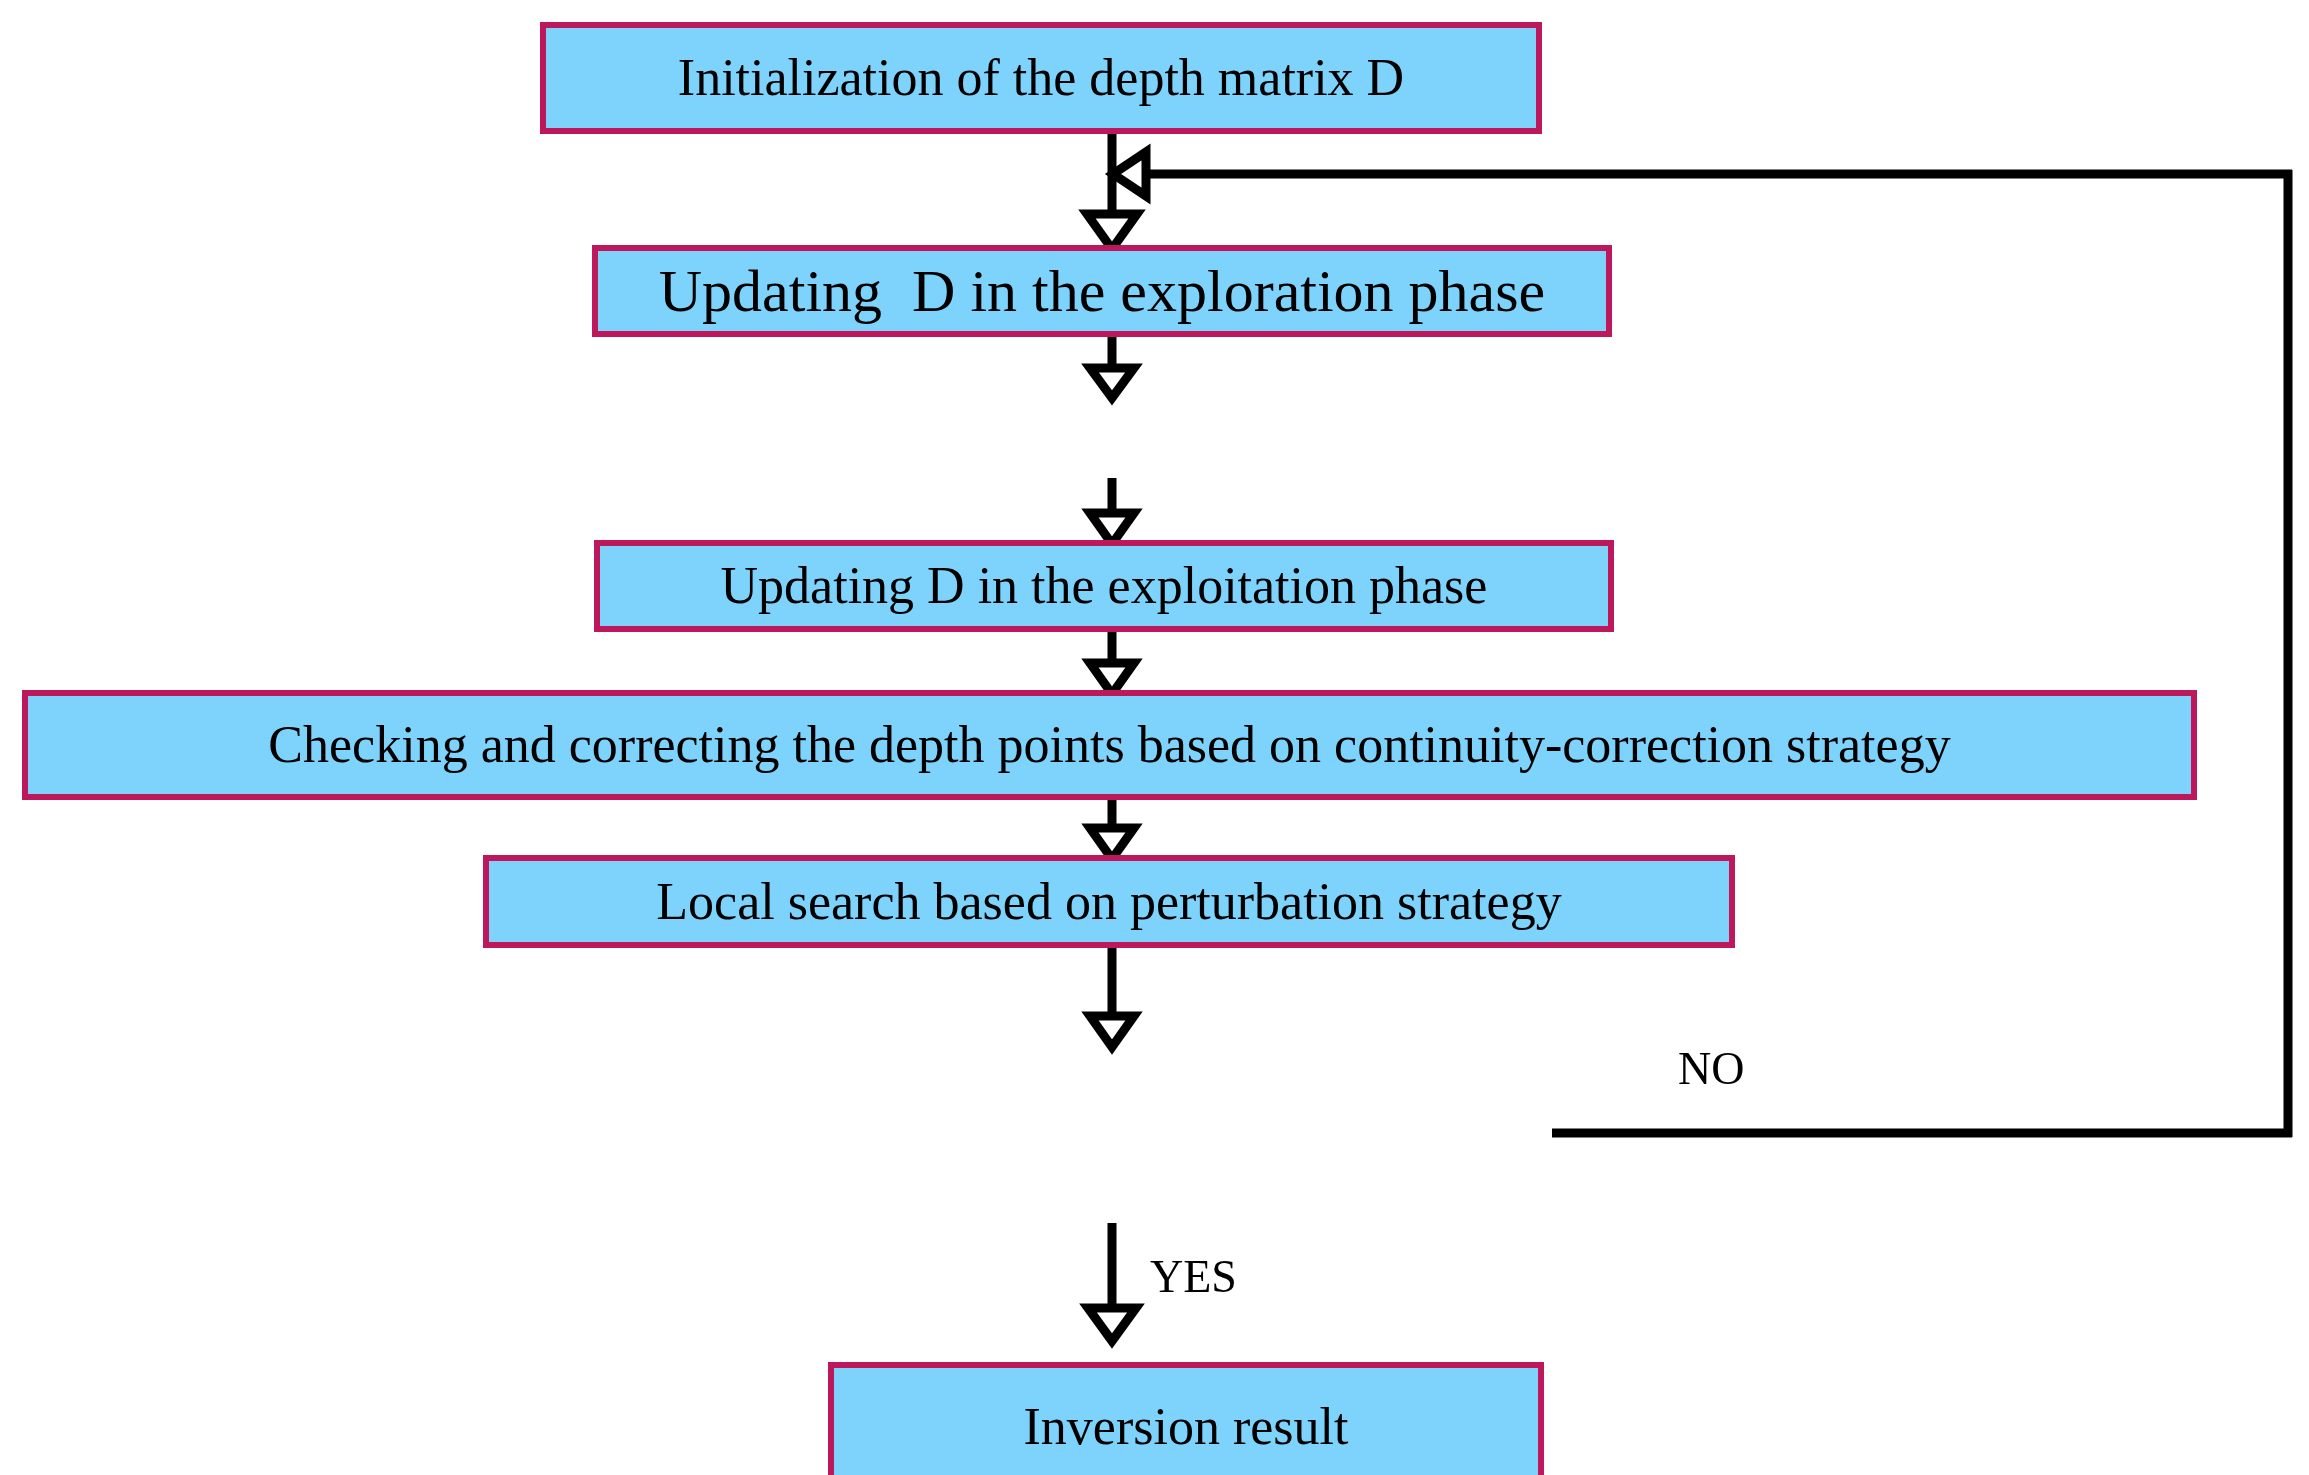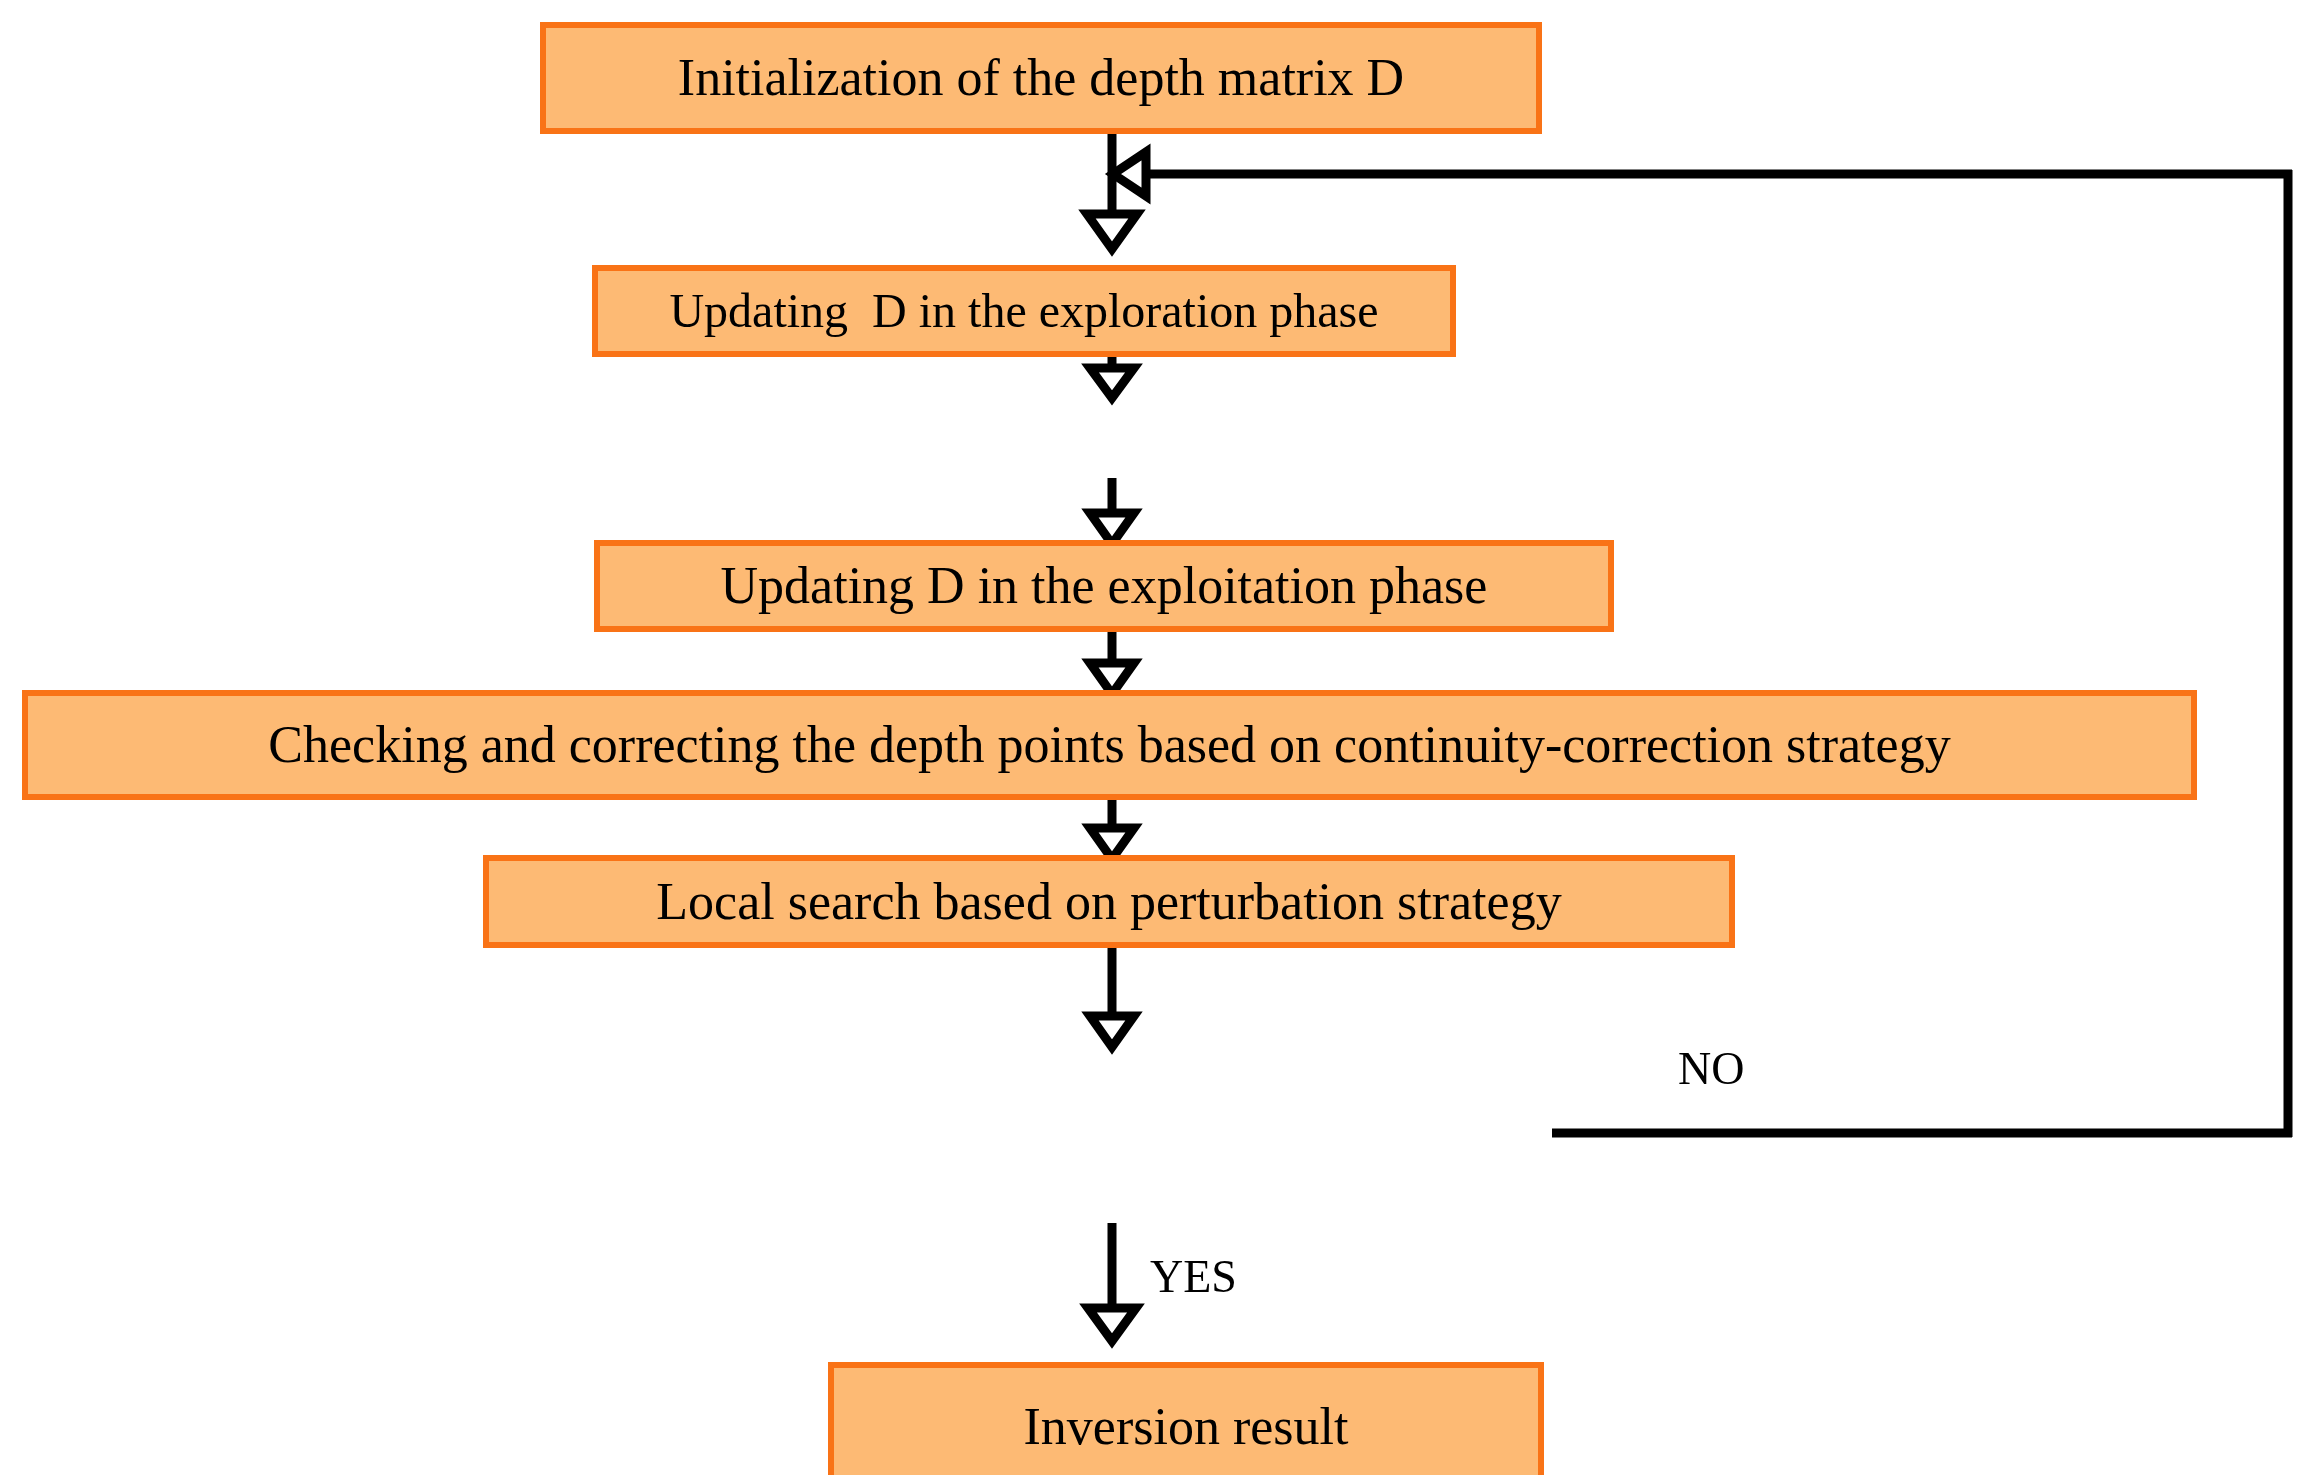--- a/index.html
+++ b/index.html
@@ -11,22 +11,22 @@
     position: relative;
     width: 2309px;
     height: 1475px;
     background: #ffffff;
     overflow: hidden;
     font-family: "Liberation Serif", "DejaVu Serif", serif;
   }
   .node {
     position: absolute;
     box-sizing: border-box;
-    border: 6px solid #f97316;
-    background: #fdba74;
+    border: 6px solid #be185d;
+    background: #7dd3fc;
     display: flex;
     align-items: center;
     justify-content: center;
     color: #000000;
     line-height: 1.1;
     white-space: pre;
   }
   .node-label {
     display: block;
     white-space: pre;
@@ -95,21 +95,21 @@
     <line x1="2288" y1="1137" x2="2288" y2="170" stroke="#000" stroke-width="9"></line>
     <line x1="2292" y1="174" x2="1112" y2="174" stroke="#000" stroke-width="9"></line>
     <polygon points="1146,152 1146,196 1113,174" fill="#fff" stroke="#000" stroke-width="9" stroke-linejoin="miter"></polygon>
 
   </svg>
 
   <div class="node" style="left:540px; top:22px; width:1002px; height:112px; font-size:52px;">
     <span class="node-label">Initialization of the depth matrix D</span>
   </div>
 
-  <div class="node" style="left:592px; top:245px; width:864px; height:92px; font-size:48px;margin-top:20px;">
+  <div class="node" style="left:592px; top:245px; width:1020px; height:92px; font-size:60px;">
     <span class="node-label">Updating  D in the exploration phase</span>
   </div>
 
 
   <div class="node" style="left:22px; top:690px; width:2175px; height:110px; font-size:52px;">
     <span class="node-label">Checking and correcting the depth points based on continuity-correction strategy</span>
   </div>
 
   <div class="node" style="left:594px; top:540px; width:1020px; height:92px; font-size:52px;">
     <span class="node-label">Updating D in the exploitation phase</span>

